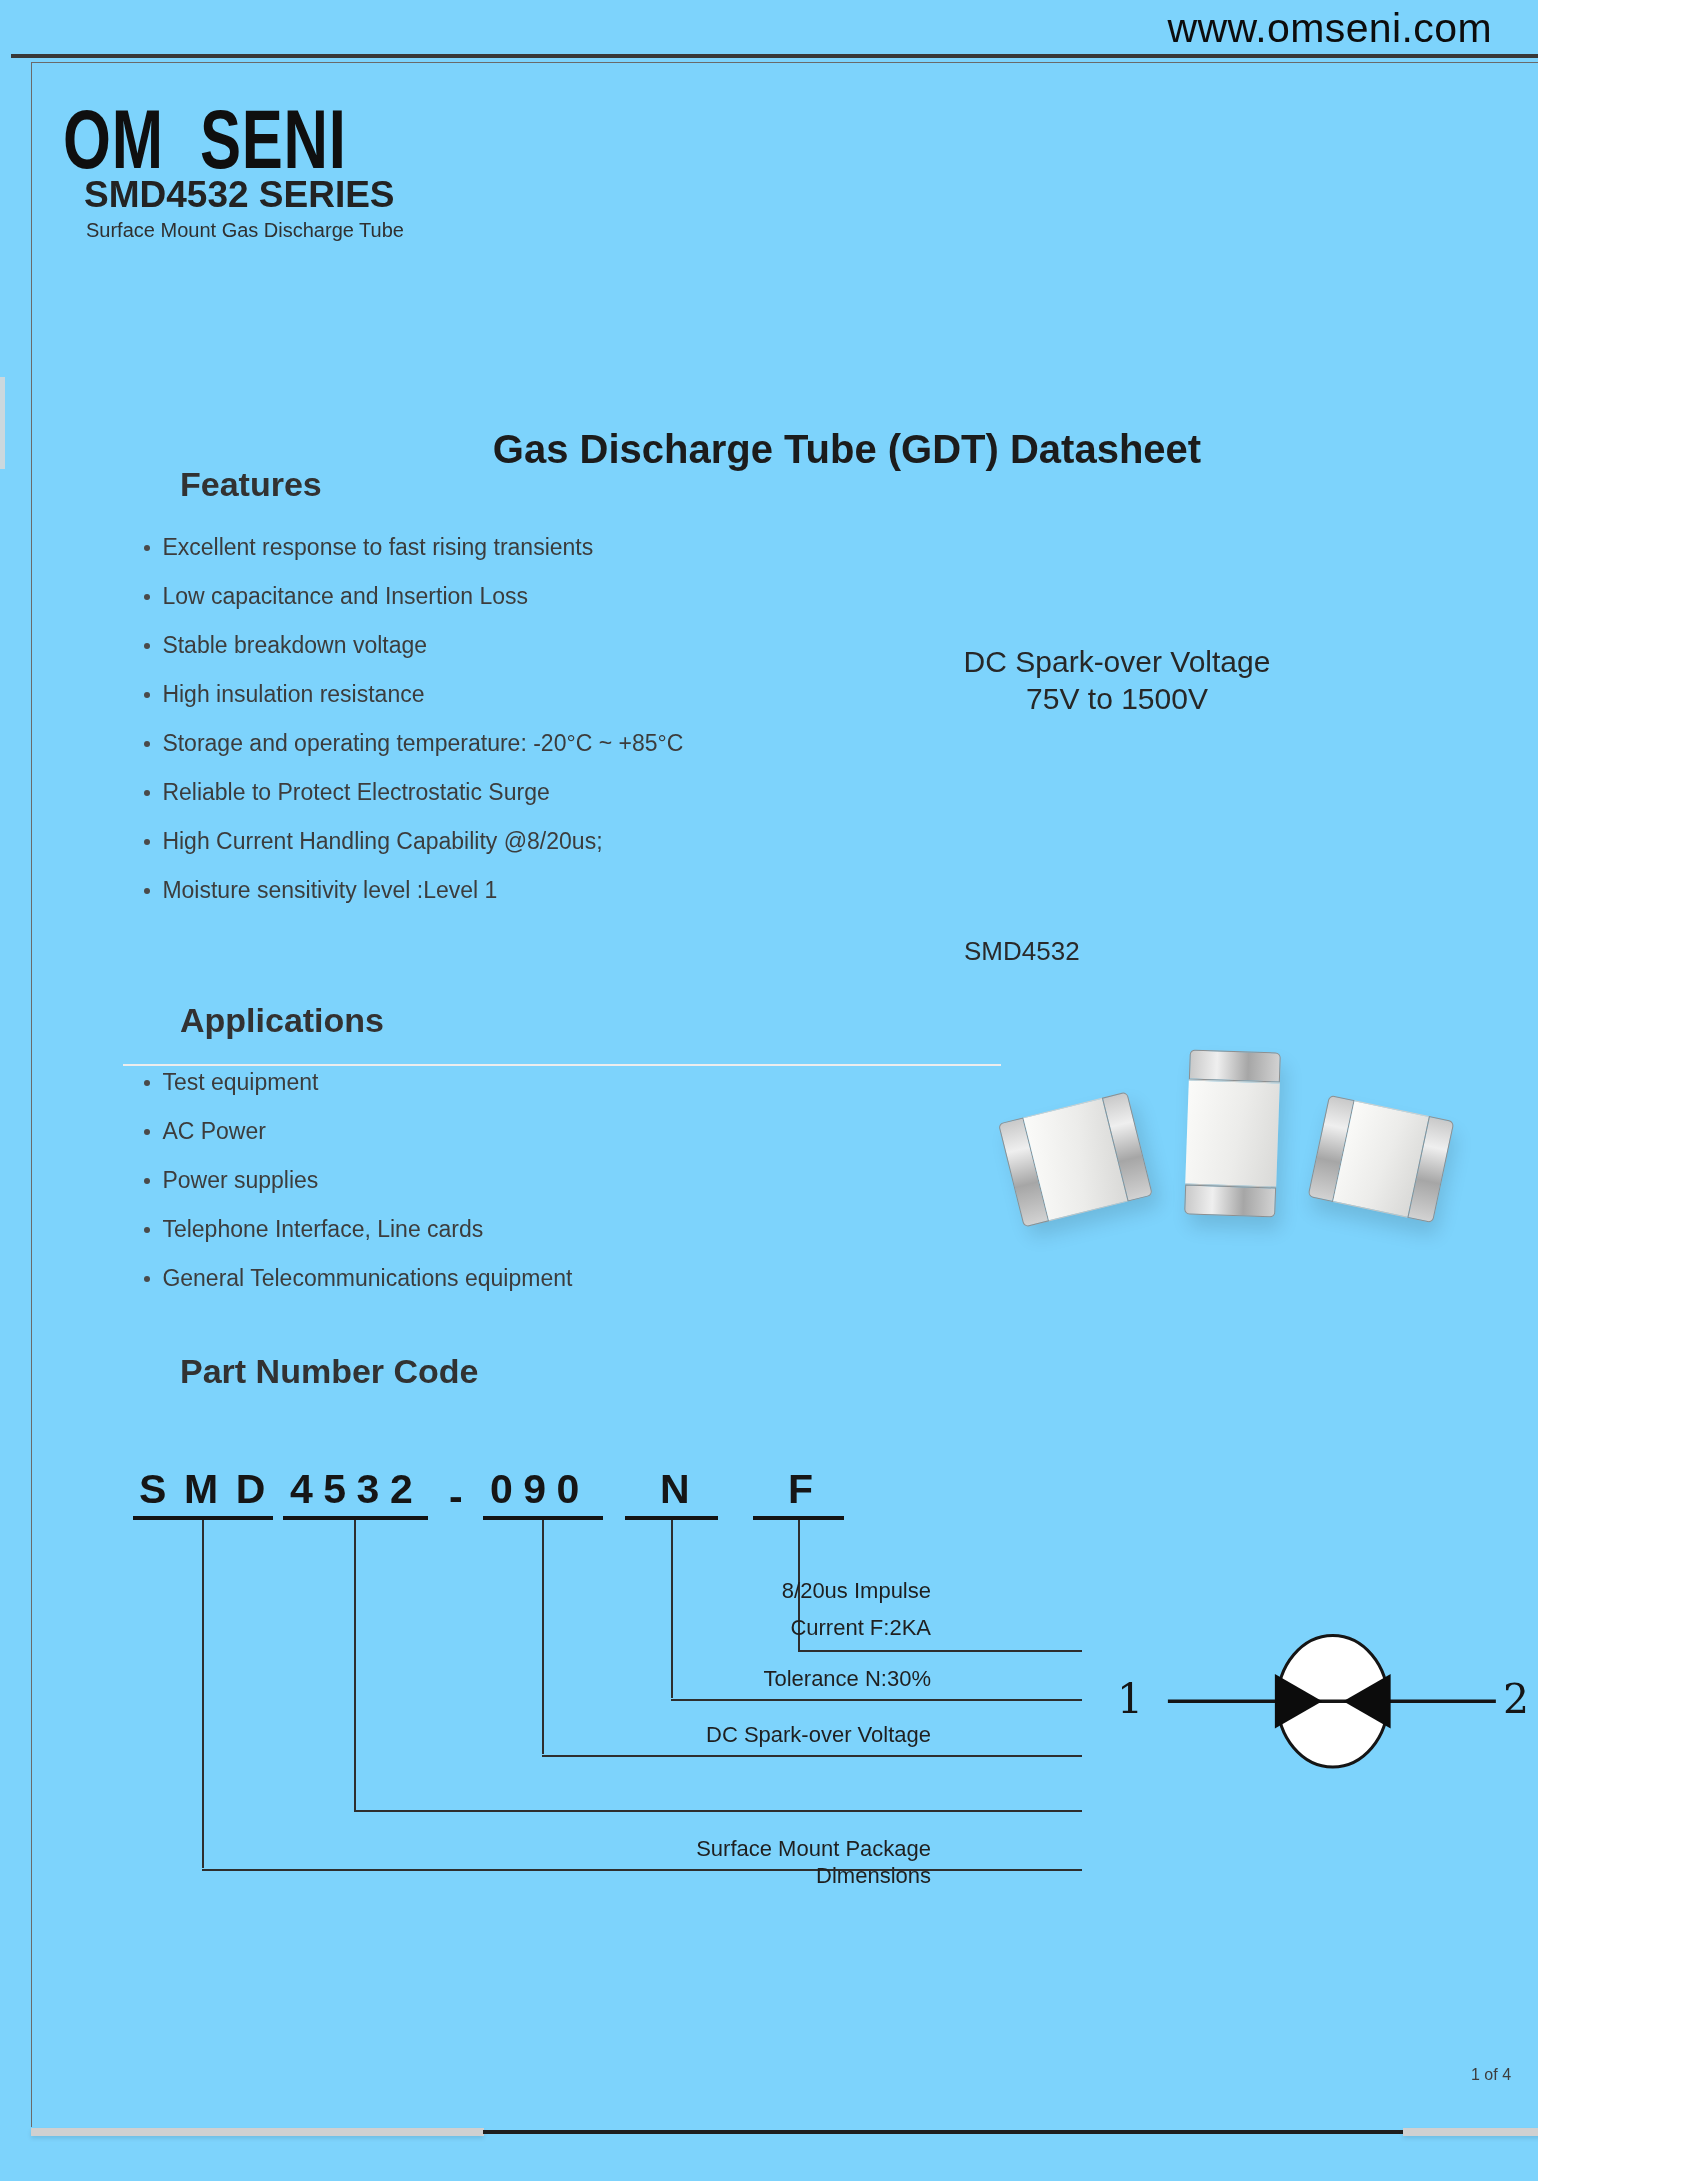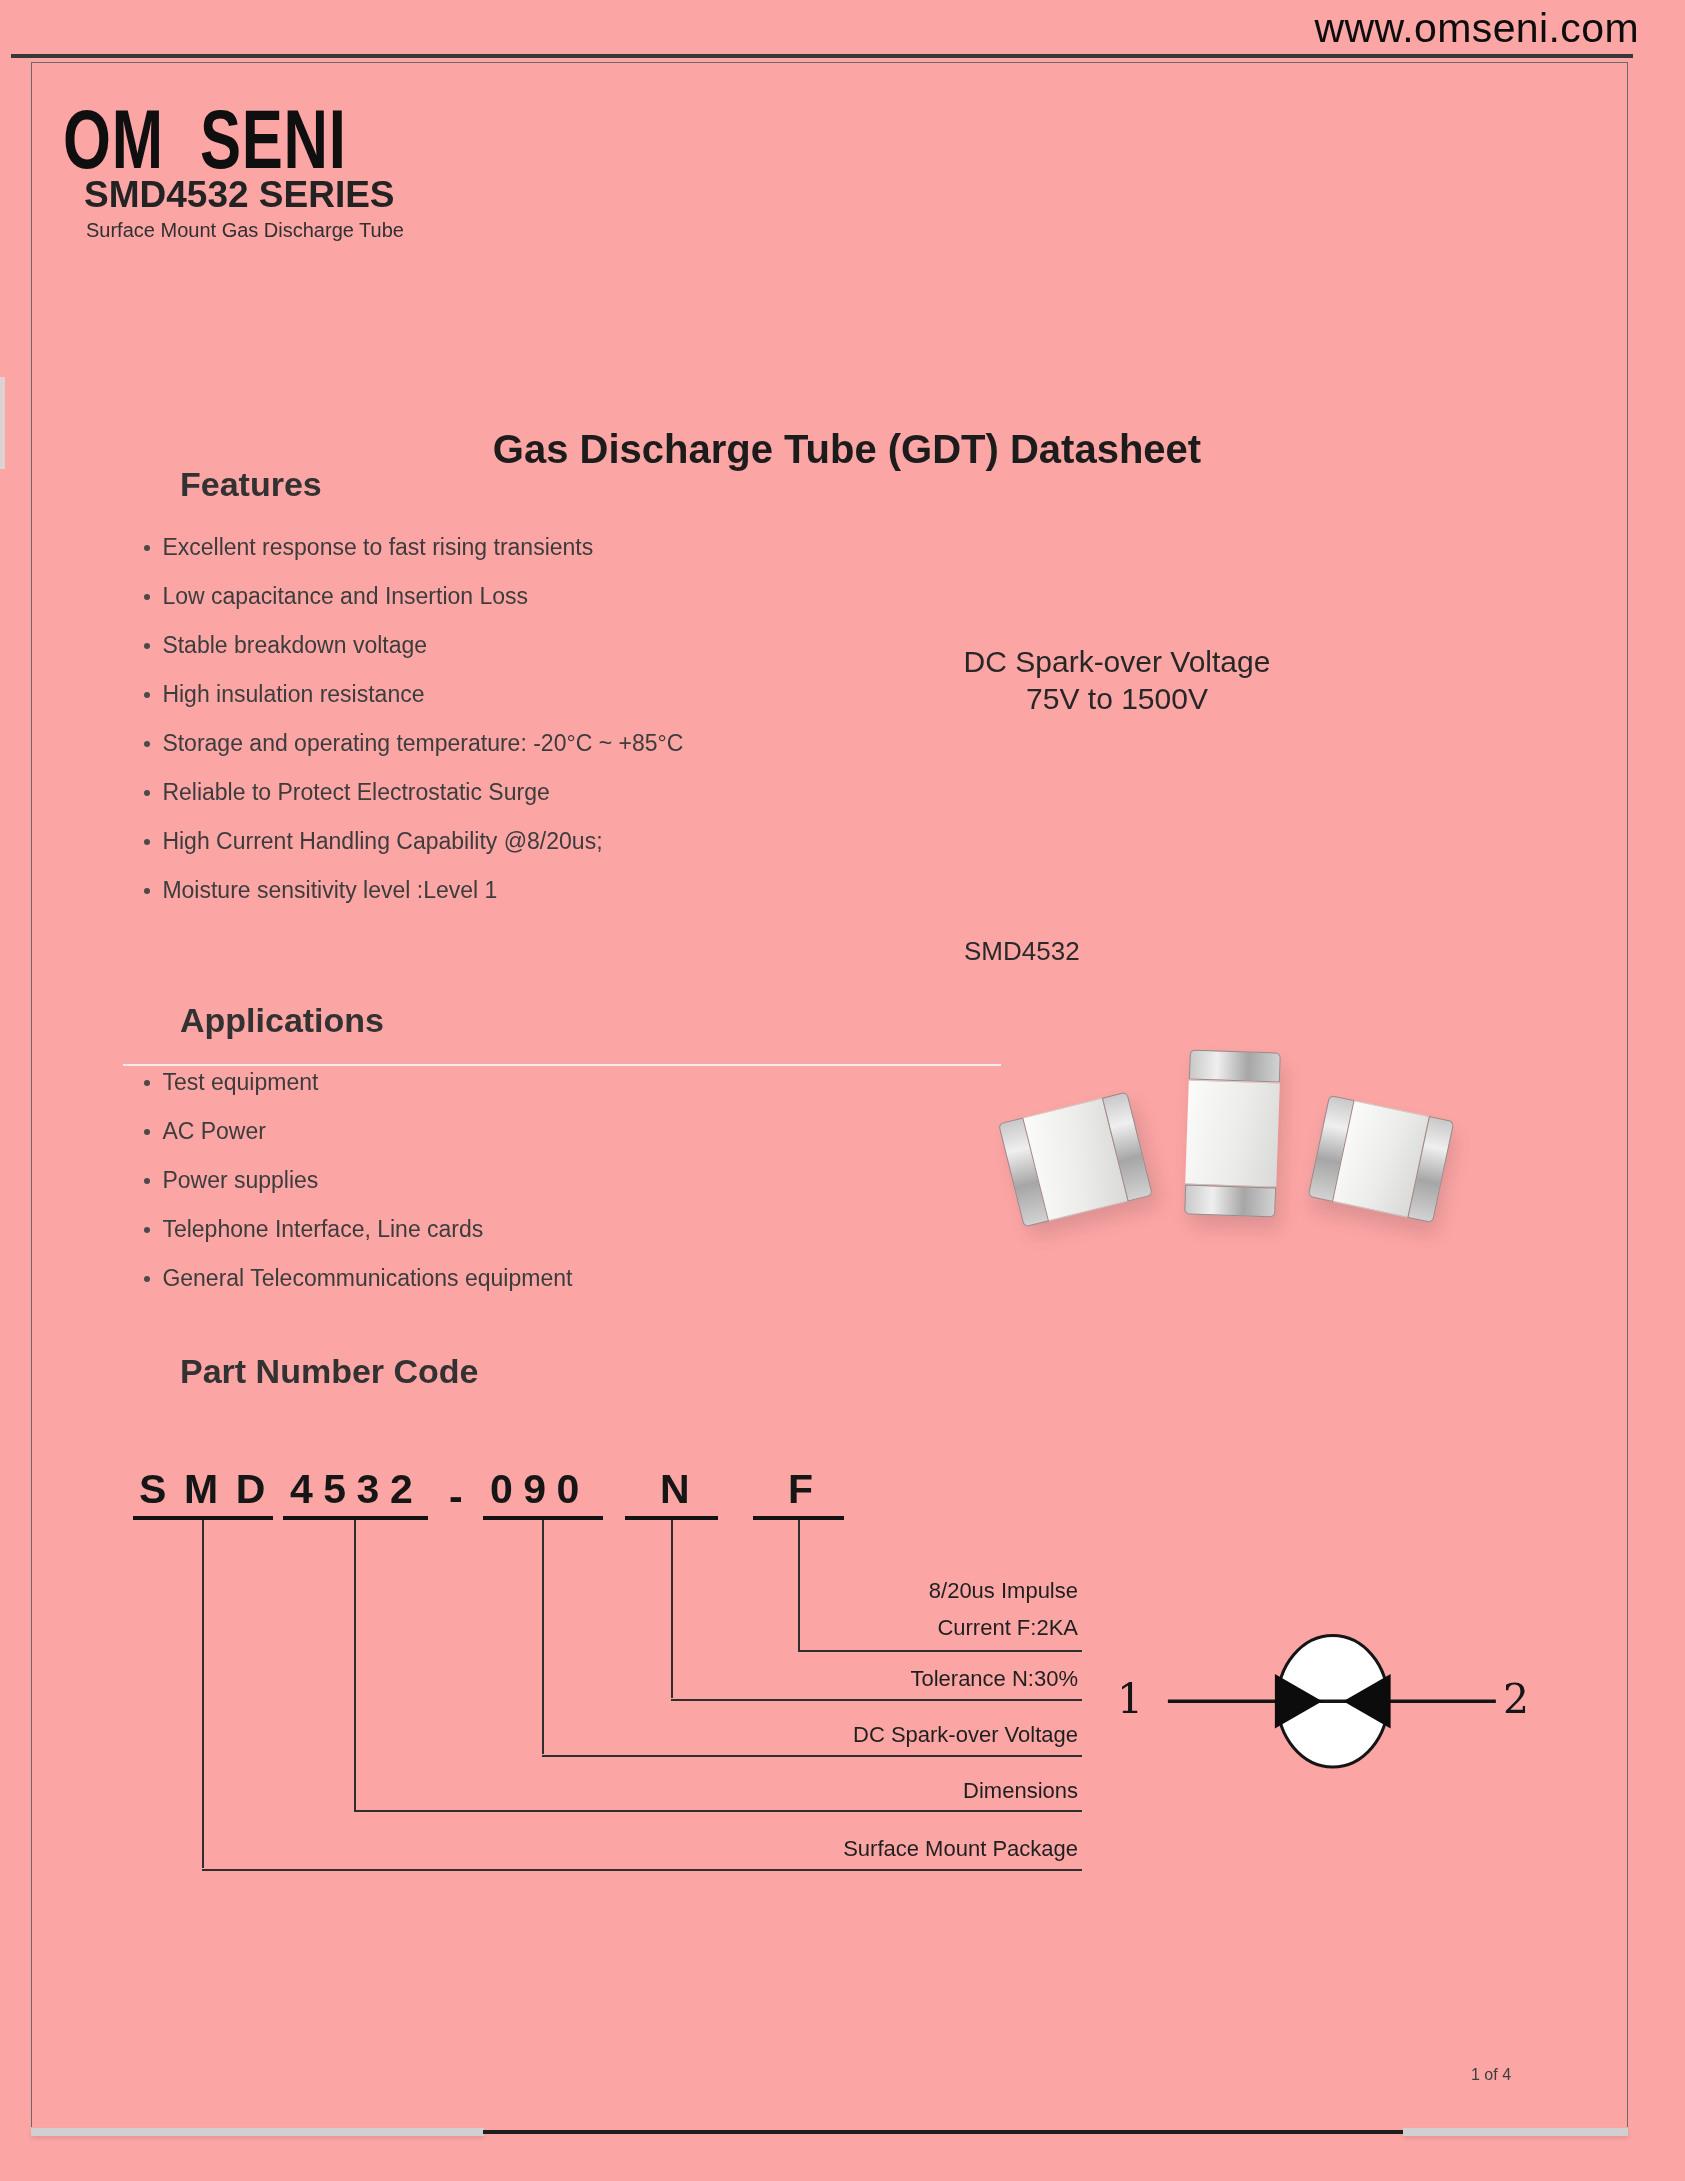--- a/index.html
+++ b/index.html
@@ -1,17 +1,17 @@
 <!DOCTYPE html>
 <html style="font-size:14px"><head>
 <meta charset="utf-8">
 <style>
   * { margin:0; padding:0; box-sizing:border-box; }
   html,body { width:1685px; height:2181px; background:#ffffff; font-family:"Liberation Sans", sans-serif; color:#222; }
-  #page { position:relative; width:1685px; height:2181px; overflow:hidden; background:#fca5a5; }
+  #page { position:relative; width:1538px; height:2181px; overflow:hidden; background:#7dd3fc; }
 
   
   #site-url { position:absolute; top:5.3px; right:46px; font-size:41px; color:#0d0d0d; letter-spacing:0.4px; text-decoration:none; }
   #top-rule { position:absolute; left:10.5px; top:54px; width:1622px; height:4.4px; background:#383838; }
   #sheet-border { position:absolute; left:31px; top:62px; width:1597px; height:2065px; border:1.8px solid #6a6a6a; border-bottom:none; background:transparent; }
   #edge-strip { position:absolute; left:0; top:377px; width:5.3px; height:92px; background:#d8d8d8; opacity:.85; }
 
   
   .bottom-light { position:absolute; height:8px; background:#d0d0d0; box-shadow:0 2.6px 4.4px rgba(0,0,0,0.10); }
   #bottom-light-left { left:31px; top:2128px; width:453px; }
@@ -80,21 +80,21 @@
   #hl-f    { left:798px; top:1650px; width:284px; }
   #hl-n    { left:671px; top:1699px; width:411px; }
   #hl-090  { left:542px; top:1755px; width:540px; }
   #hl-4532 { left:354px; top:1810px; width:728px; }
   #hl-smd  { left:202px; top:1869px; width:880px; }
   .pn-label { position:absolute; right:607px; font-size:22px; color:#1f1f1f; text-align:right; white-space:nowrap; }
   #lbl-impulse1 { top:1578px; }
   #lbl-impulse2 { top:1615px; }
   #lbl-tol  { top:1666px;margin-left:32px; }
   #lbl-volt { top:1722px; }
-  #lbl-dim  { top:1778px; }
+  #lbl-dim  { top:1863px; }
   #lbl-pkg  { top:1836px; }
 
   
   #gdt-symbol { position:absolute; left:1103px; top:1624px; }
   .pin-num { position:absolute; font-family:"DejaVu Serif", serif; font-size:41px; color:#161616; }
   #pin-1 { left:1117px; top:1675px; }
   #pin-2 { left:1503px; top:1675px; }
 
   #footer-page { position:absolute; left:1471px; top:2066px; font-size:16px; color:#3d3d3d; }
 </style>

